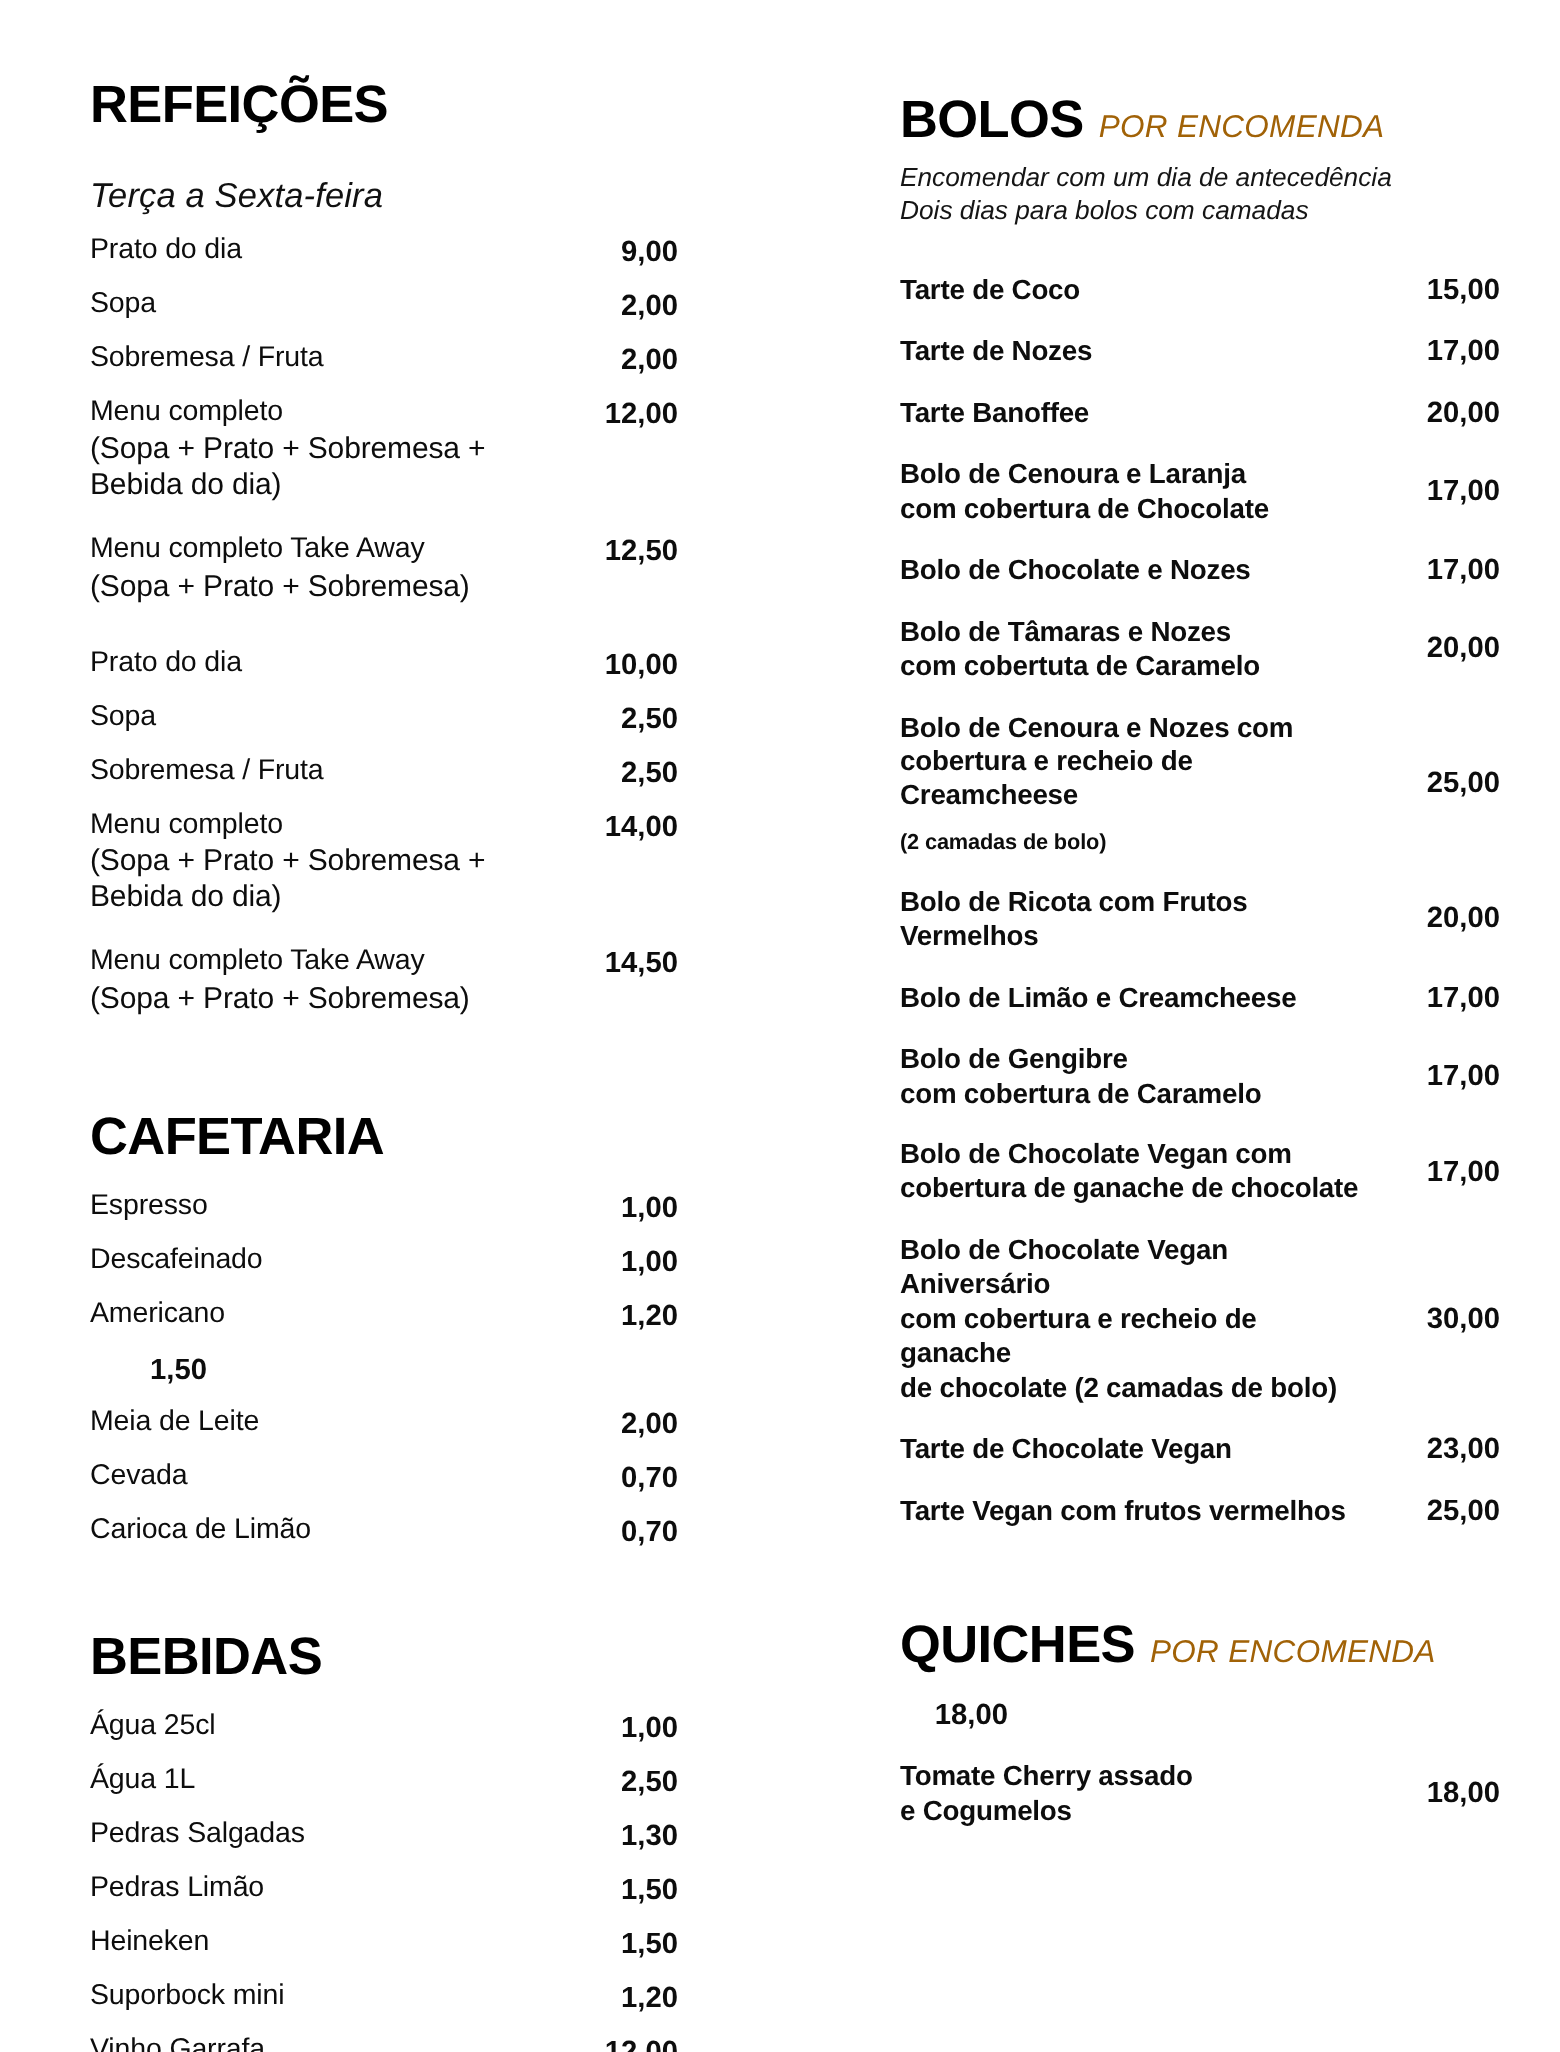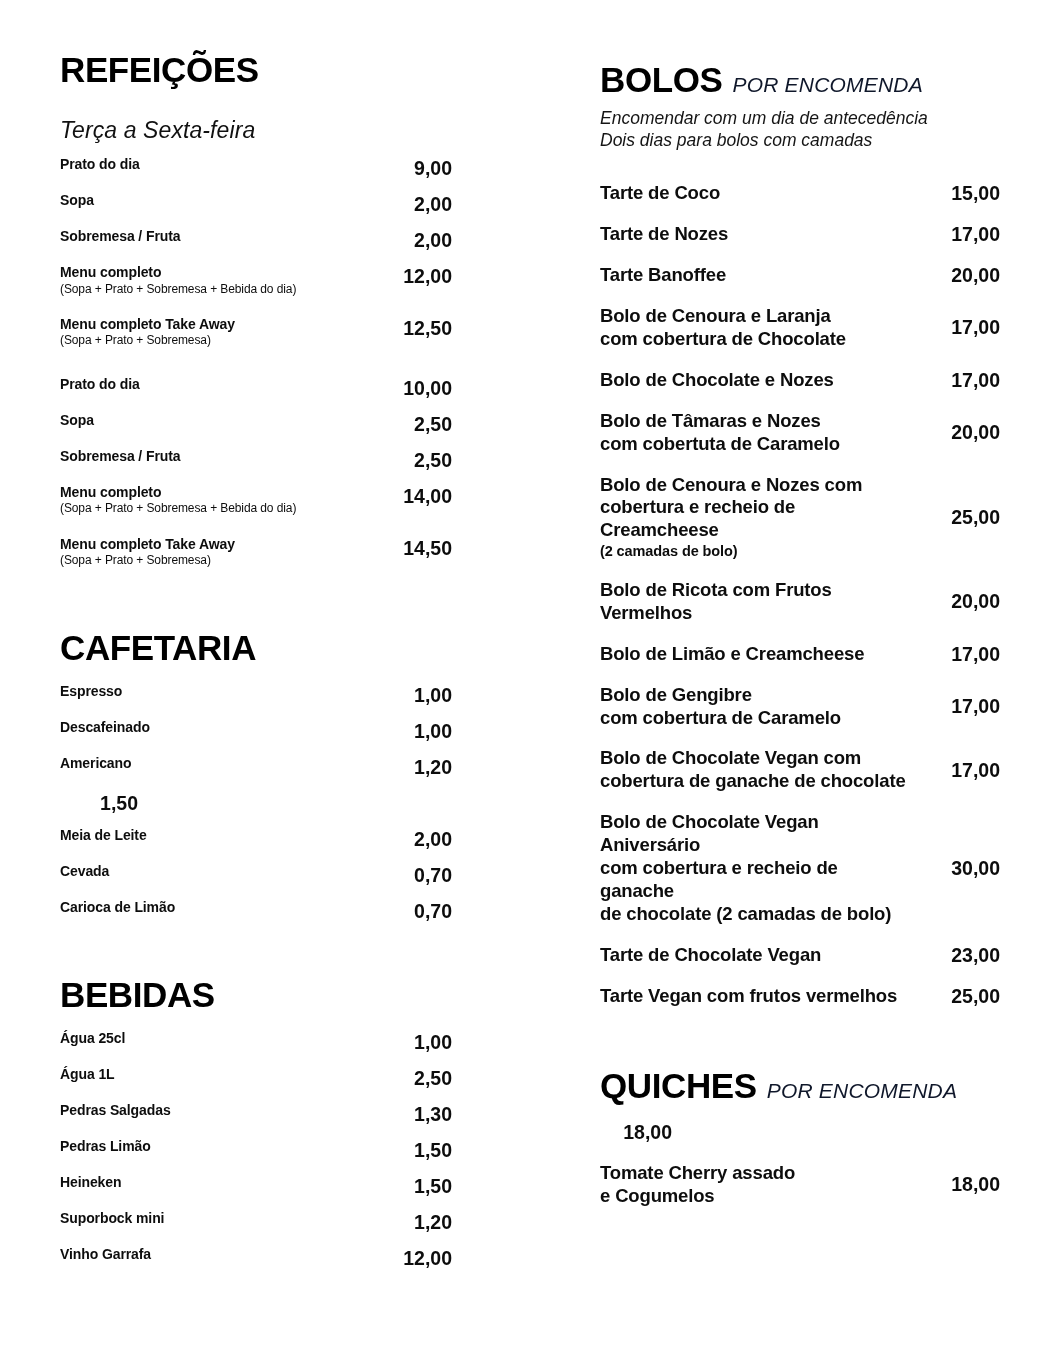--- a/index.html
+++ b/index.html
@@ -40,21 +40,21 @@
     font-size: 35px;
     letter-spacing: -0.4px;
     line-height: 1;
     color: #000;
   }
   .section-sub {
     font-style: italic;
     font-weight: 400;
     font-size: 21px;
     letter-spacing: 0.2px;
-    color: #0f172a;
+    color: #a16207;
   }
 
   .day-head {
     font-style: italic;
     font-weight: 400;
     font-size: 23px;
     letter-spacing: 0.1px;
     color: #111;
   }
 
@@ -77,28 +77,28 @@
   .row .price {
     flex: 0 0 auto;
     text-align: right;
     font-weight: 700;
     white-space: nowrap;
   }
 
   
   .lrow { margin-bottom: 12px; }
   .lrow .name {
-    font-weight: 700;
-    font-size: 14px;
+    font-weight: 400;
+    font-size: 19px;
     line-height: 1.18;
     letter-spacing: -0.1px;
   }
   .lrow .sub {
     font-weight: 400;
-    font-size: 12px;
+    font-size: 20px;
     line-height: 1.2;
     margin-top: 1px;
     letter-spacing: -0.1px;
   }
   .lrow .price {
     font-size: 19.5px;
     width: 78px;
     padding-top: 1px;
   }
   .lrow.has-sub { margin-bottom: 20px; }
@@ -112,21 +112,21 @@
   .rrow .name {
     font-weight: 700;
     font-size: 18.5px;
     line-height: 1.24;
     letter-spacing: -0.15px;
   }
   .rrow .sub {
     font-weight: 600;
     font-size: 14.5px;
     line-height: 1.2;
-    margin-top: 1px;
+    margin-top: 12px;
     letter-spacing: -0.1px;
   }
   .rrow .price {
     font-size: 19.5px;
     width: 72px;
   }
   .spacer-18 { height: 18px; }
   .spacer-30 { height: 30px; }
   .spacer-42 { height: 42px; }
 </style>

